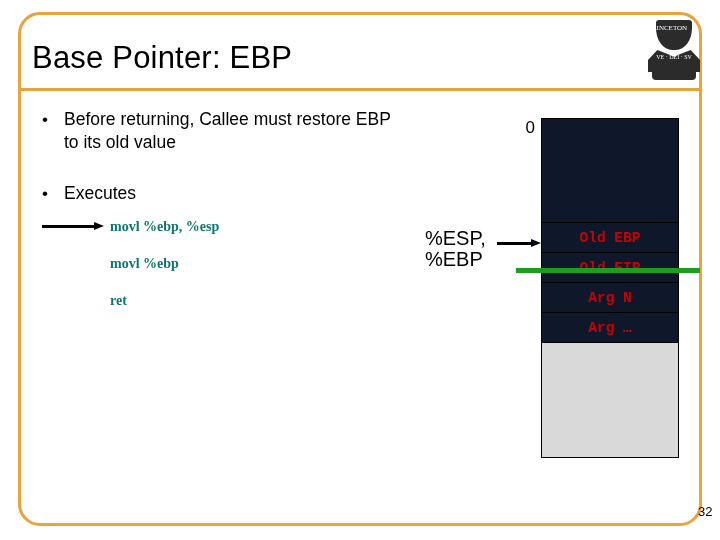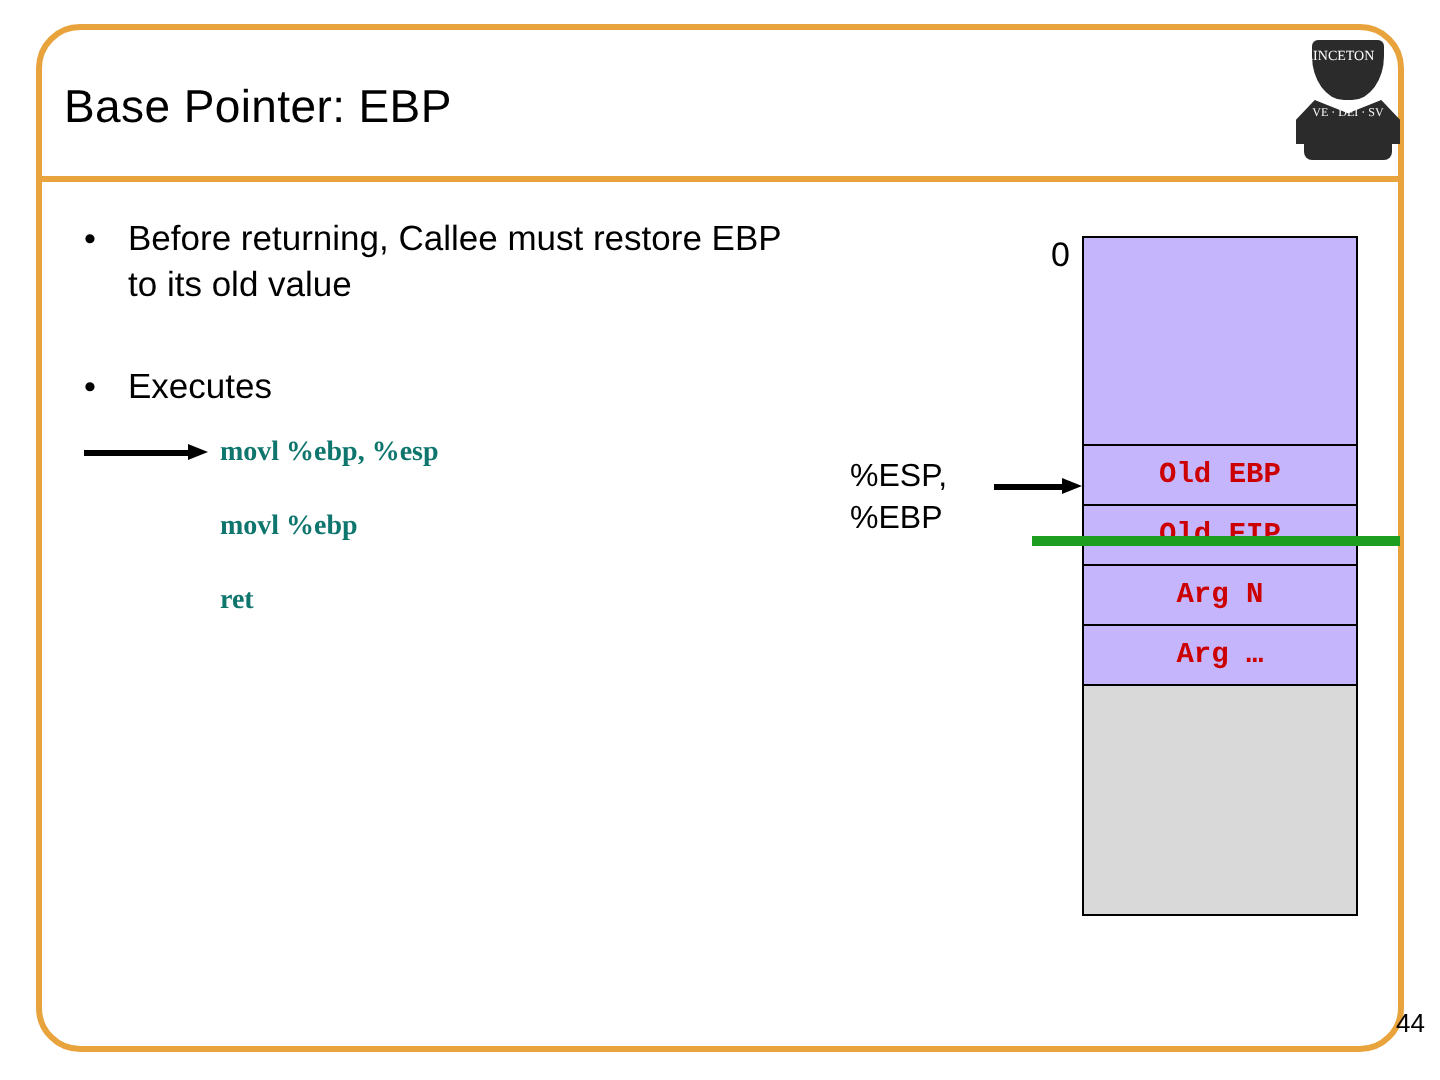--- a/index.html
+++ b/index.html
@@ -43,21 +43,21 @@
     top: 88px;
     width: 678px;
     height: 3px;
     background: #E8A33D;
   }
 
   .slide-title {
     position: absolute;
     left: 32px;
     top: 40px;
-    font-size: 23px;
+    font-size: 31px;
     color: #000000;
     font-family: "Liberation Sans", sans-serif;
     letter-spacing: 0.2px;
     white-space: nowrap;
   }
 
   
   .bullet {
     position: absolute;
     font-size: 17.5px;
@@ -96,21 +96,21 @@
     left: 541px;
     top: 118px;
     width: 138px;
   }
   .cell {
     box-sizing: border-box;
     width: 138px;
     border-left: 1px solid #000;
     border-right: 1px solid #000;
     border-bottom: 1px solid #000;
-    background: #c4b5fd;
+    background: #0f172a;
     text-align: center;
     font-family: "Liberation Mono", "DejaVu Sans Mono", monospace;
     font-weight: bold;
     font-size: 14.5px;
     color: #CC0000;
     line-height: 30px;
     height: 30px;
     white-space: pre;
   }
   .cell.first { border-top: 1px solid #000; }
@@ -136,21 +136,21 @@
     color: #000000;
     text-align: right;
     width: 14px;
   }
 
   
   .esp-label {
     position: absolute;
     left: 425px;
     top: 228px;
-    font-size: 16px;
+    font-size: 20px;
     color: #000000;
     line-height: 21px;
   }
 
   
   .arrow {
     position: absolute;
     height: 9px;
   }
   .arrow .shaft {
@@ -290,15 +290,15 @@
     <div class="cell first tall"></div>
     <div class="cell">Old EBP</div>
     <div class="cell">Old EIP</div>
     <div class="cell">Arg N</div>
     <div class="cell">Arg …</div>
     <div class="cell empty-gray"></div>
   </div>
 
   <div class="green-line"></div>
 
-  <div class="slide-number">44</div>
+  <div class="slide-number">32</div>
 
 </div>
 
 </body></html>

